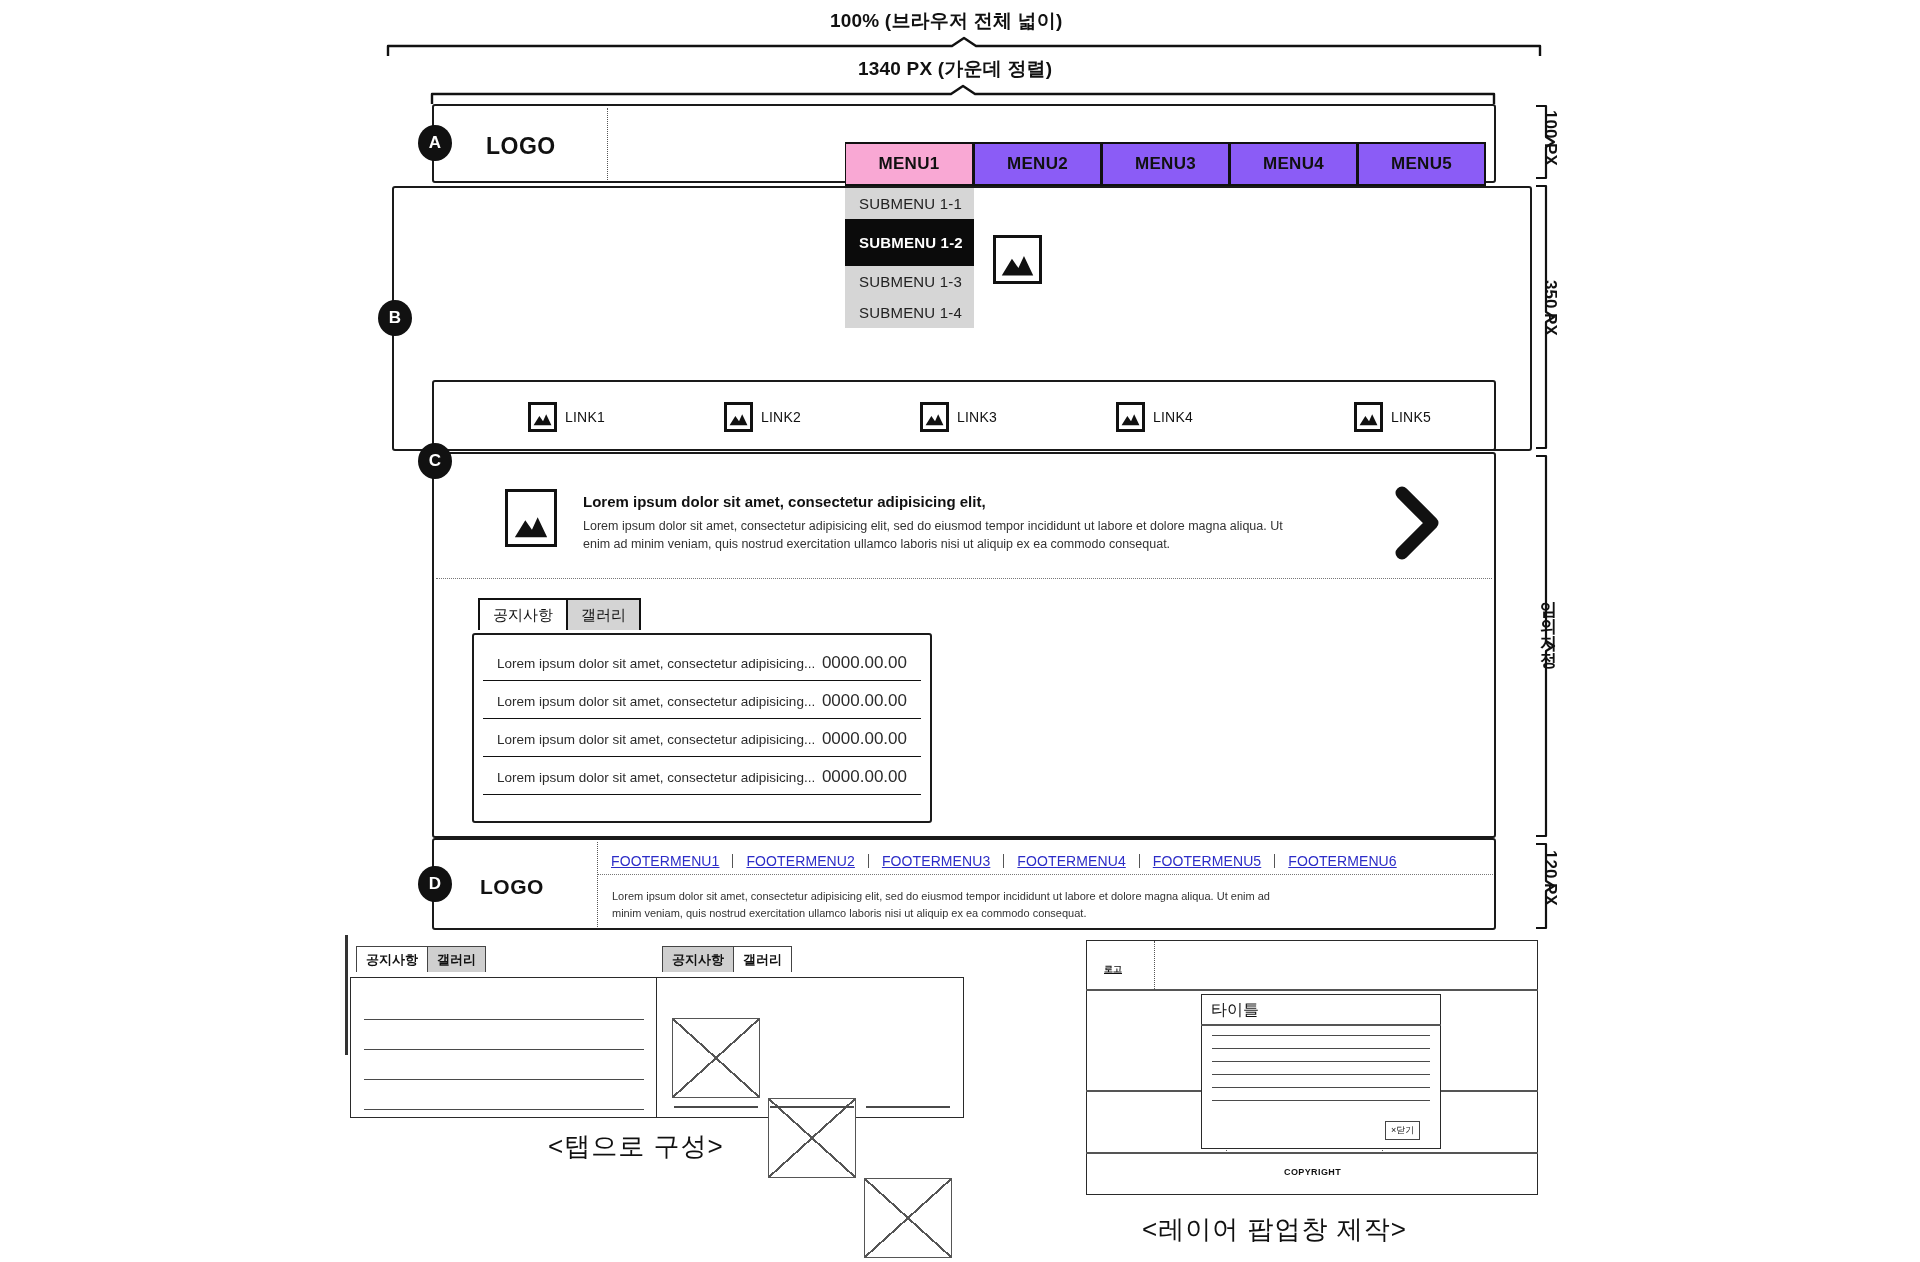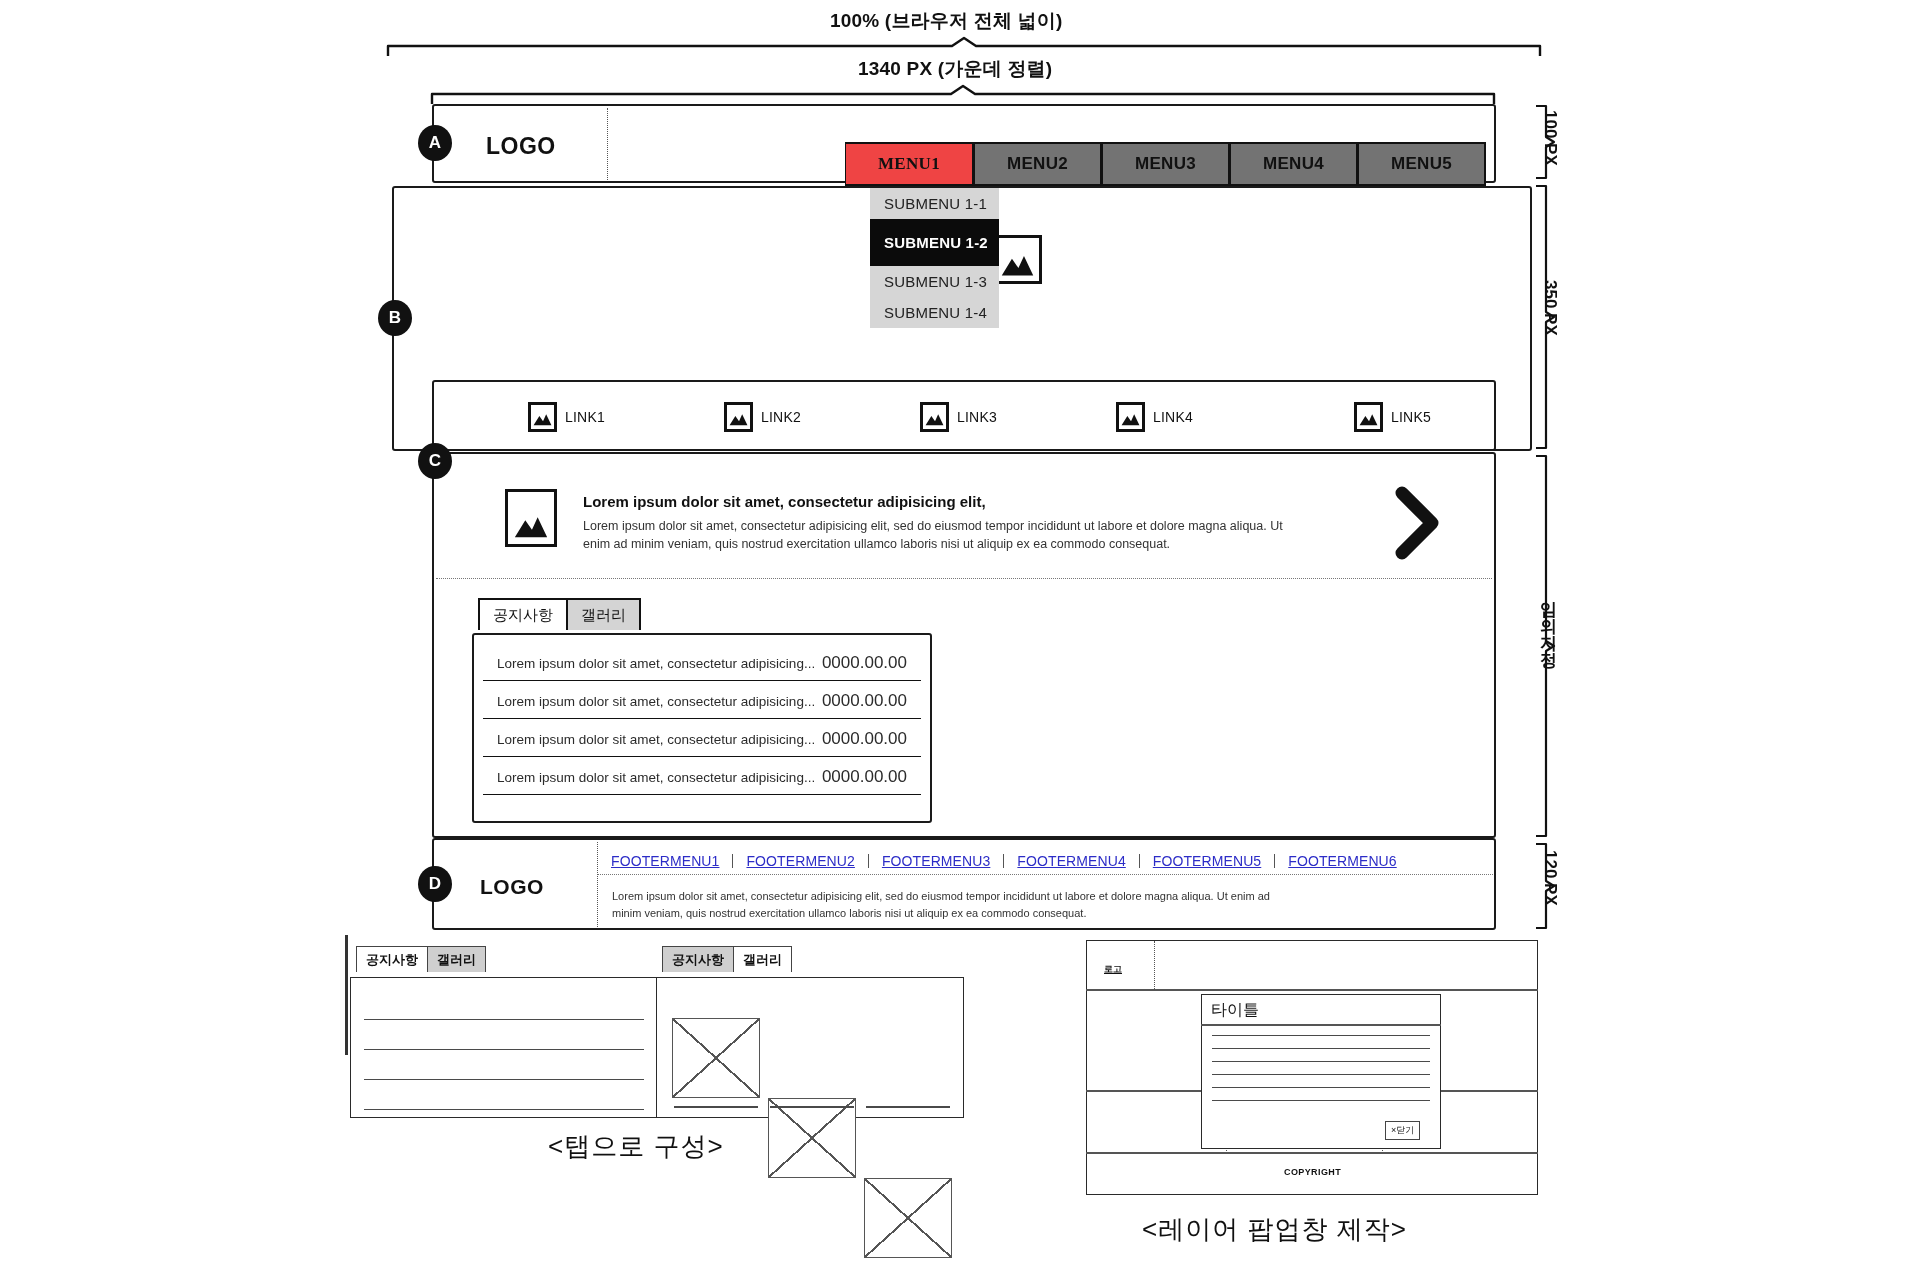--- a/index.html
+++ b/index.html
@@ -59,27 +59,27 @@
     align-items: flex-end;
     justify-content: center;
     overflow: hidden;
   }
   .imgicon svg { display: block; }
 
   
   .menu-item {
     border: 2px solid #111;
     border-left-width: 1px;
-    background: #737373;
+    background: #8b5cf6;
     font-weight: bold;
     font-size: 17px;
     display: flex; align-items: center; justify-content: center;
     letter-spacing: .3px;
   }
-  .menu-item.active { background: #ef4444; font-family: Liberation Serif, serif; }
+  .menu-item.active { background: #f9a8d4; }
 
   .submenu-item {
     background: #d6d6d6;
     font-size: 15px;
     color: #222;
     display: flex; align-items: center;
     padding-left: 14px;
     letter-spacing: .2px;
   }
   .submenu-item.active {
@@ -233,21 +233,21 @@
       <span>MENU4</span>
     </div>
     <div class="menu-item" style="width:128px;">
       <span>MENU5</span>
     </div>
   </div>
 
   <div class="abs sketch" style="left:392px; top:186px; width:1140px; height:265px; border-radius:3px;"></div>
   <div class="abs marker" style="left:378px; top:300px;">B</div>
 
-  <div class="abs" style="left:870px; top:188px; width:129px; z-index:20;">
+  <div class="abs" style="left:845px; top:188px; width:129px; z-index:20;">
     <div class="submenu-item" style="height:31px;">
       <span>SUBMENU 1-1</span>
     </div>
     <div class="submenu-item active" style="height:47px;">
       <span>SUBMENU 1-2</span>
     </div>
     <div class="submenu-item" style="height:31px;">
       <span>SUBMENU 1-3</span>
     </div>
     <div class="submenu-item" style="height:31px;">

